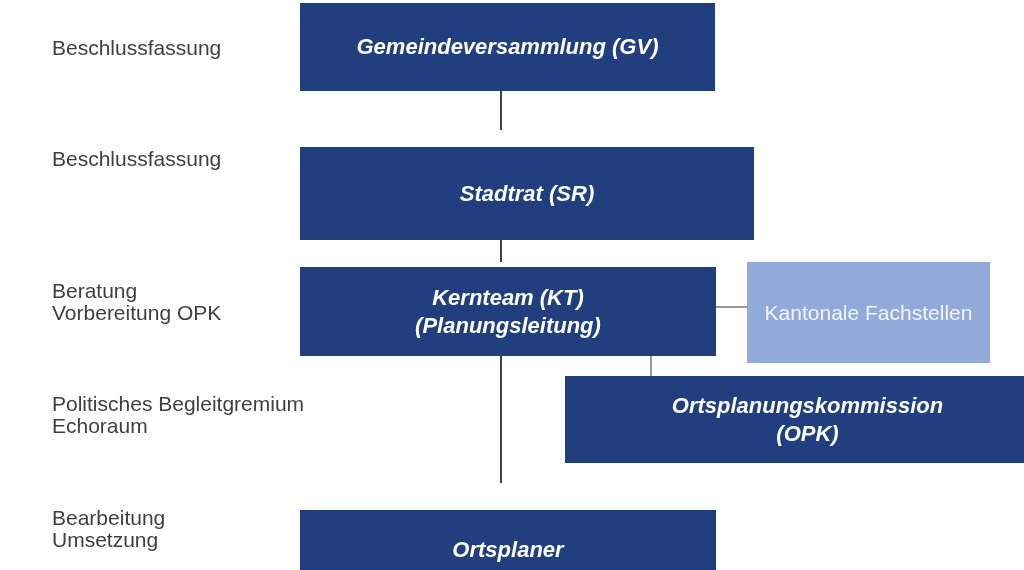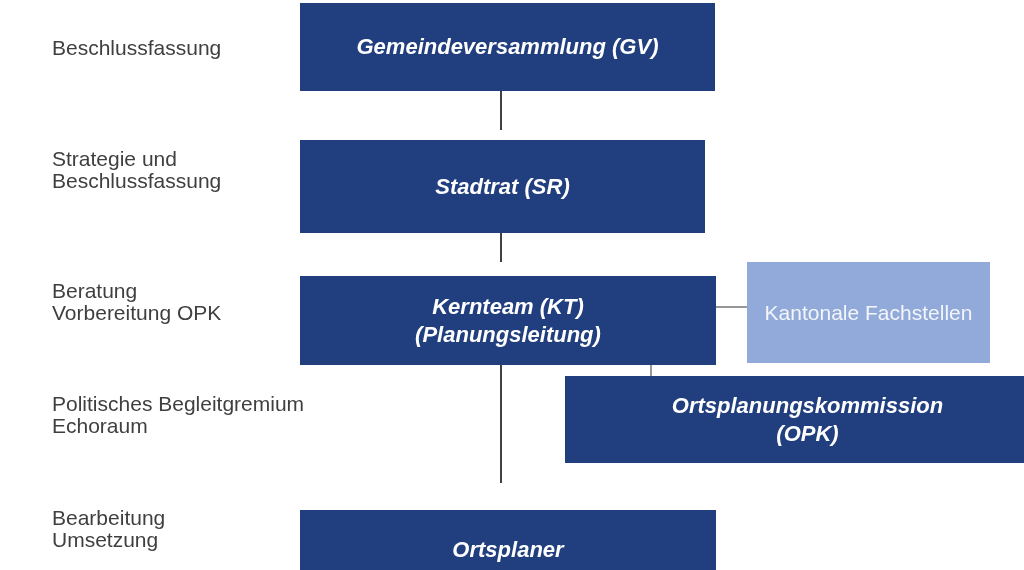--- a/index.html
+++ b/index.html
@@ -59,22 +59,22 @@
     line-height: 26px;
   }
   .node .node-line { display: block; white-space: nowrap; }
 
   .edge { position: absolute; }
   .edge.dark { background: var(--c-line-dark); }
   .edge.gray { background: var(--c-line-gray); }
 
   
   #node-gv          { left: 300px; top:   3px; width: 415px; height: 88px; }
-  #node-sr          { left: 300px; top: 140px; width: 405px; height: 93px; }
-  #node-kt          { left: 300px; top: 276px; width: 416px; height: 89px; }
+  #node-sr          { left: 300px; top: 147px; width: 454px; height: 93px; }
+  #node-kt          { left: 300px; top: 267px; width: 416px; height: 89px; }
   #node-fachstellen { left: 747px; top: 262px; width: 243px; height: 101px; }
   #node-opk         { left: 565px; top: 376px; width: 485px; height: 87px; }
   #node-ortsplaner  { left: 300px; top: 483px; width: 416px; height: 80px; margin-top: 27px; }
 
   
   #edge-gv-sr          { left: 500px; top:  91px; width:  2px; height:  39px; }
   #edge-sr-kt          { left: 500px; top: 223px; width:  2px; height:  39px; }
   #edge-kt-ortsplaner  { left: 500px; top: 351px; width:  2px; height: 132px; }
   #edge-kt-opk         { left: 650px; top: 351px; width:  2px; height:  25px; }
   #edge-kt-fachstellen { left: 715px; top: 306px; width: 32px; height:   2px; }
@@ -88,21 +88,20 @@
 </style>
 </head>
 <body>
 
 <div class="canvas">
 
   <div class="row-label" id="row-label-beschlussfassung">
     <span class="line">Beschlussfassung</span>
   </div>
   <div class="row-label" id="row-label-strategie">
-    <span class="line">Strategie und</span>
     <span class="line">Beschlussfassung</span>
   </div>
   <div class="row-label" id="row-label-beratung">
     <span class="line">Beratung</span>
     <span class="line">Vorbereitung OPK</span>
   </div>
   <div class="row-label" id="row-label-politisches">
     <span class="line">Politisches Begleitgremium</span>
     <span class="line">Echoraum</span>
   </div>

